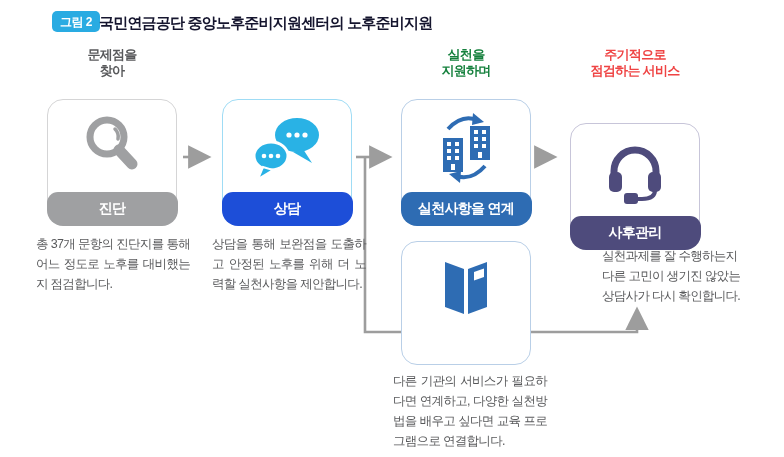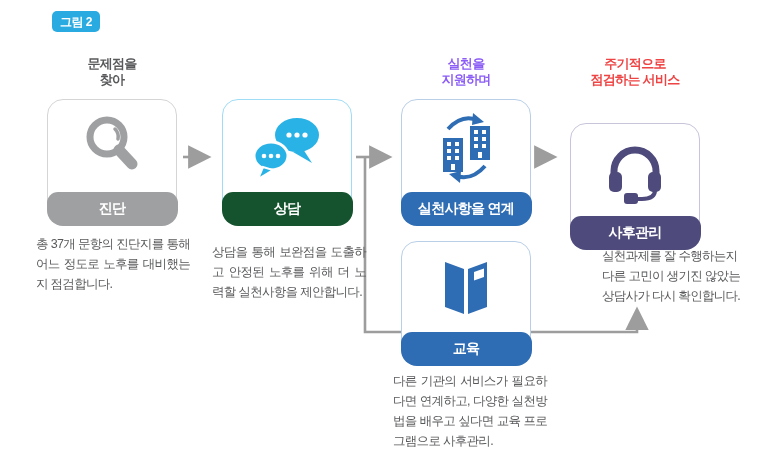--- a/index.html
+++ b/index.html
@@ -14,52 +14,52 @@
     border-radius:5px; letter-spacing:-0.5px;
   }
   .fig-title {
     position:absolute; left:99px; top:14px; color:#15152e; font-size:15px;
     font-weight:bold; letter-spacing:-0.8px;
   }
   
   .connectors { position:absolute; left:0; top:0; z-index:0; }
   
   .step-header {
-    position:absolute; top:56px; width:170px; text-align:center; font-weight:bold;
+    position:absolute; top:47px; width:170px; text-align:center; font-weight:bold;
     font-size:13px; line-height:16px; white-space:pre-line; letter-spacing:-0.7px; z-index:1;
   }
   .hdr1 { left:27px;  color:#58595b; }
   .hdr2 { left:202px; color:#29abe2; }
-  .hdr3 { left:381px; color:#8b5cf6; }
+  .hdr3 { left:381px; color:#15803d; }
   .hdr4 { left:550px; color:#ef4444; }
   .card {
     position:absolute; top:99px; width:130px; height:126px; background:#fff;
     border-radius:16px; box-sizing:border-box; z-index:1;padding-left:28px;
   }
   .card1 { left:47px;  border:1.5px solid #d5d5d6; }
   .card2 { left:222px; border:1.5px solid #9fdcf5; }
   .card3 { left:401px; border:1.5px solid #b9cfe7; }
   .card4 { left:570px; border:1.5px solid #c7c5d9;margin-top:24px; }
   .card-edu { left:401px; top:241px; height:124px; border:1.5px solid #b9cfe7; }
   .card-icon { position:absolute; top:8px; left:50%; transform:translateX(-50%); }
   .band {
     position:absolute; left:-1.5px; right:-1.5px; bottom:-1.5px; height:34px;
     border-radius:11px 11px 16px 16px; color:#fff; font-weight:bold; font-size:14px;
     display:flex; align-items:center; justify-content:center; letter-spacing:-0.7px;
   }
   .band1 { background:#9fa0a2; }
-  .band2 { background:#14532d; }
+  .band2 { background:#1d4ed8; }
   .band3 { background:#2e6cb3; }
   .band4 { background:#4e4b7c; }
   .desc {
     position:absolute; font-size:12.5px; line-height:20px; color:#58595b;
     letter-spacing:-0.7px; text-align:justify; z-index:1;
   }
   .desc1 { left:36px;  top:234px; width:154px; }
-  .desc2 { left:212px; top:234px; width:154px;margin-top:8px; }
+  .desc2 { left:212px; top:234px; width:154px; }
   .desc4 { left:570px; top:246px; width:150px;margin-left:32px; }
   .descEdu { left:393px; top:371px; width:154px; }
 </style>
 </head>
 <body>
 
 <div class="canvas">
 
   <svg class="connectors" width="784" height="457" viewBox="0 0 784 457">
     <defs>
@@ -67,20 +67,21 @@
         <path d="M0,0 L9,4.5 L0,9 Z" fill="#9d9d9d"></path>
       </marker>
     </defs>
     <path d="M183,157 H205" stroke="#9d9d9d" stroke-width="2.6" fill="none" marker-end="url(#ah)"></path>
     <path d="M356,157 H386" stroke="#9d9d9d" stroke-width="2.6" fill="none" marker-end="url(#ah)"></path>
     <path d="M365,157 V332 H637 V313" stroke="#9d9d9d" stroke-width="2.6" fill="none" marker-end="url(#ah)"></path>
     <path d="M535,157 H551" stroke="#9d9d9d" stroke-width="2.6" fill="none" marker-end="url(#ah)"></path>
   </svg>
 
   <span class="fig-badge">그림 2</span>
+  <span class="fig-title">국민연금공단 중앙노후준비지원센터의 노후준비지원</span>
 
   <div class="step-header hdr1">문제점을
 찾아</div>
   <div class="step-header hdr3">실천을
 지원하며</div>
   <div class="step-header hdr4">주기적으로
 점검하는 서비스</div>
 
   <div class="card card1">
     <svg class="card-icon" width="76" height="80" viewBox="0 0 76 80">
@@ -143,21 +144,20 @@
     </svg>
     <div class="band band4">사후관리</div>
   </div>
 
   <div class="card card3 card-edu">
     <svg class="card-icon" width="76" height="78" viewBox="0 0 76 78">
       <path d="M17,12 L36,19 L36,64 L17,57 Z" fill="#2e6cb3"></path>
       <path d="M59,12 L40,19 L40,64 L59,57 Z" fill="#2e6cb3"></path>
       <path d="M46,22 L56,18.5 L56,27 L46,30.5 Z" fill="#fff"></path>
     </svg>
-    <div class="band band3">교육</div>
   </div>
 
   <div class="desc desc1">총 37개 문항의 진단지를 통해 어느 정도로 노후를 대비했는지 점검합니다.</div>
   <div class="desc desc2">상담을 통해 보완점을 도출하고 안정된 노후를 위해 더 노력할 실천사항을 제안합니다.</div>
   <div class="desc desc4">실천과제를 잘 수행하는지 또 다른 고민이 생기진 않았는지 상담사가 다시 확인합니다.</div>
-  <div class="desc descEdu">다른 기관의 서비스가 필요하다면 연계하고, 다양한 실천방법을 배우고 싶다면 교육 프로그램으로 사후관리.</div>
+  <div class="desc descEdu">다른 기관의 서비스가 필요하다면 연계하고, 다양한 실천방법을 배우고 싶다면 교육 프로그램으로 연결합니다.</div>
 
 </div>
 
 </body></html>

